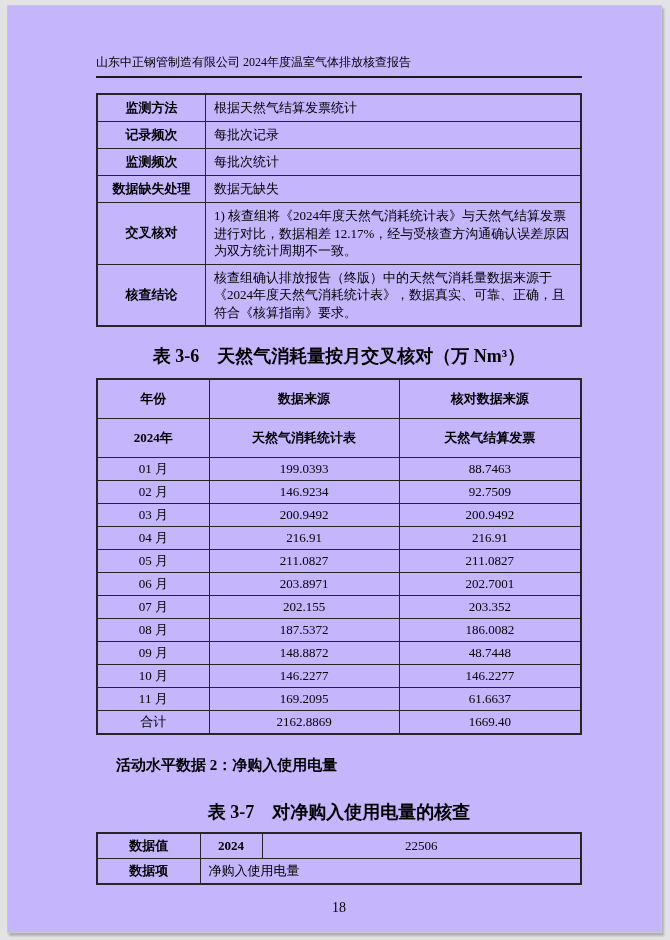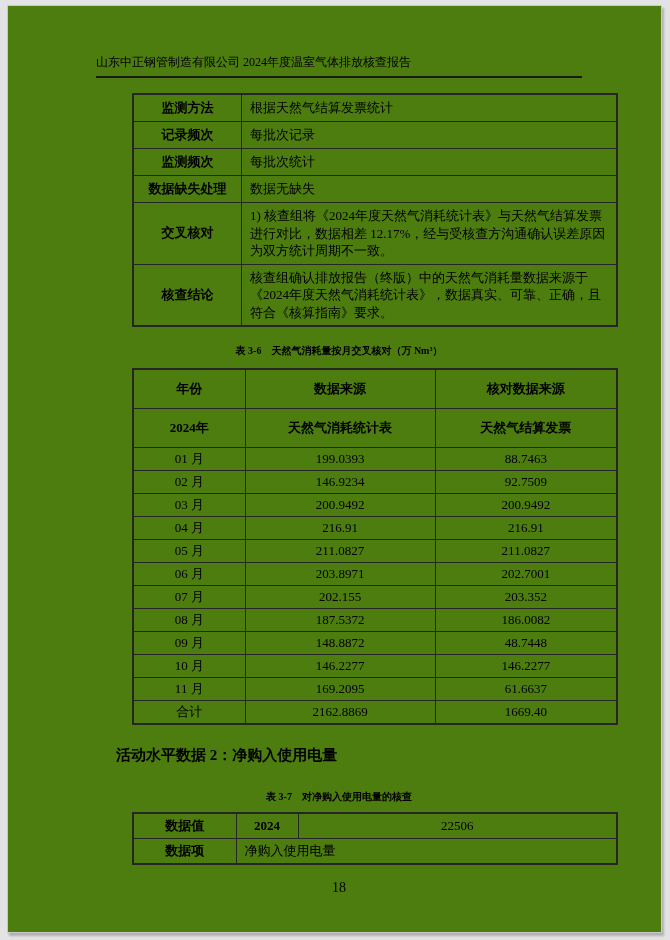--- a/index.html
+++ b/index.html
@@ -11,42 +11,42 @@
     background: #e3e3e5;
     font-family: "Liberation Serif", "DejaVu Serif", serif;
   }
   .page {
     position: absolute;
     left: 7px;
     top: 5px;
     width: 655px;
     height: 928px;
     box-sizing: border-box;
-    background: #4d7c0f;
+    background: #c4b5fd;
     border: 1px solid #c9c9cc;
     box-shadow: 2px 3px 2px rgba(0,0,0,0.22);
     padding: 0 79px 0 88px;
     color: #000;
   }
   .doc-header {
     margin-top: 48px;
     font-size: 12px;
     line-height: 17px;
     padding-bottom: 5px;
     border-bottom: 2px solid #1a1a1a;
     color: #000;
   }
   table {
     border-collapse: collapse;
     width: 100%;
     table-layout: fixed;
     font-size: 13px;
     color: #000;
   }
-  table.bordered { border: 2px solid #262626; margin-left: 36px; }
+  table.bordered { border: 2px solid #262626; }
   .bordered th, .bordered td {
     border: 1px solid #262626;
     padding: 3px 6px;
     vertical-align: middle;
     font-weight: normal;
   }
   
   .monitoring-table { margin-top: 15px; }
   .monitoring-table th.lbl {
     font-weight: bold;
@@ -56,21 +56,21 @@
   }
   .monitoring-table td.val {
     text-align: left;
     padding: 4px 8px;
     line-height: 17.5px;
   }
   .monitoring-table tr { height: 26px; }
   .table-title {
     text-align: center;
     font-weight: bold;
-    font-size: 10px;
+    font-size: 18px;
     margin-top: 17px;
     margin-bottom: 10px;
   }
   
   .gas-table col.c1 { width: 112px; }
   .gas-table col.c2 { width: 190px; }
   .gas-table thead tr { height: 26px; }
   .gas-table tbody tr { height: 23px; }
   .gas-table th { font-weight: bold; text-align: center; padding: 10px 4px; }
   .gas-table td { text-align: center; padding: 2px 4px; }

